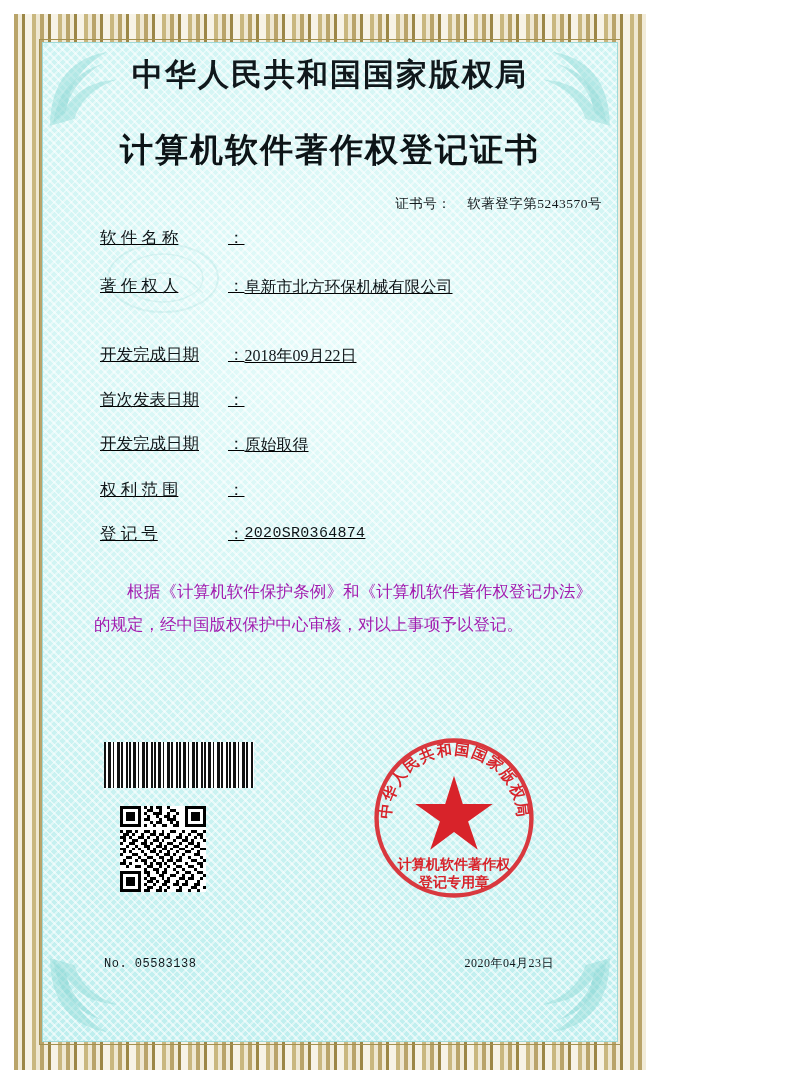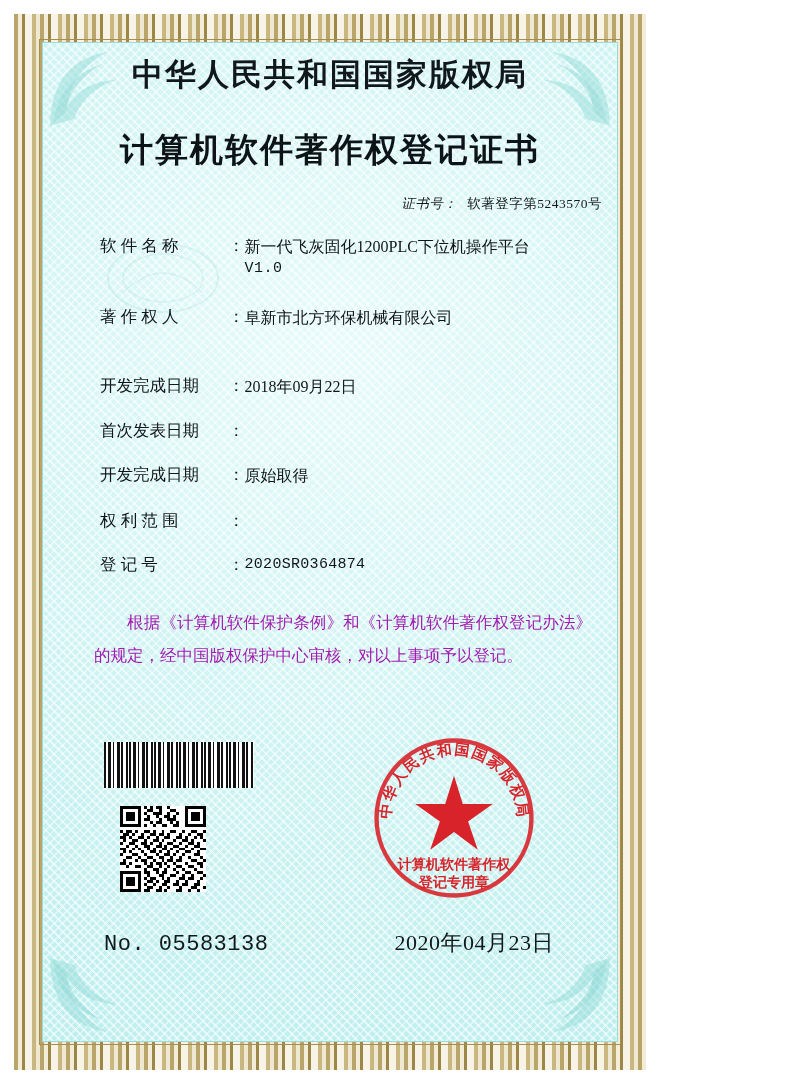--- a/index.html
+++ b/index.html
@@ -125,26 +125,27 @@
   }
 
   .cert-no-line {
     margin-top: 22px;
     text-align: right;
     font-size: 13.5px;
     color: #13191c;
     letter-spacing: .5px;
     padding-right: 6px;
   }
-  .cert-no-line .label { margin-right: 10px; font-style: italic; }
+  .cert-no-line .label { margin-right: 16px; }
 
   .fields {
-    margin-top: 22px;
+    margin-top: 14px;
     padding-left: 48px;
     padding-right: 10px;
+    text-decoration: underline;
   }
   .field-row {
     display: flex;
     align-items: flex-start;
     margin-bottom: 20px;
     font-size: 16.5px;
     color: #0f1518;
   }
   .field-label {
     flex: 0 0 128px;
@@ -205,26 +206,26 @@
     top: 730px;
     width: 176px;
     height: 176px;
   }
   .seal svg { width: 100%; height: 100%; display: block; }
 
   
   .footer {
     position: absolute;
     left: 0; right: 0;
-    top: 928px;
+    top: 955px;
     padding: 0 106px 0 104px;
     display: flex;
     justify-content: space-between;
     align-items: baseline;
-    font-size: 22px;
+    font-size: 12px;
     color: #10181c;
   }
   .footer .serial { font-family: "Liberation Mono", monospace; letter-spacing: .5px; }
   .footer .issue-date { letter-spacing: .5px; }
 </style>
 </head>
 <body>
 
 <div class="certificate">
 
@@ -274,24 +275,20 @@
 
     <div class="cert-no-line">
       <span class="label">证书号：</span><span>软著登字第5243570号</span>
     </div>
 
     <div class="fields">
 
       <div class="field-row">
         <div class="field-label">软 件 名 称</div>
         <div class="field-colon">：</div>
-        <div class="field-value">
-          <span>新一代飞灰固化1200PLC下位机操作平台</span>
-          <span class="line2">V1.0</span>
-        </div>
       </div>
 
       <div class="field-row" style="margin-top:26px;">
         <div class="field-label">著 作 权 人</div>
         <div class="field-colon">：</div>
         <div class="field-value">阜新市北方环保机械有限公司</div>
       </div>
 
       <div class="gap-big"></div>
 

